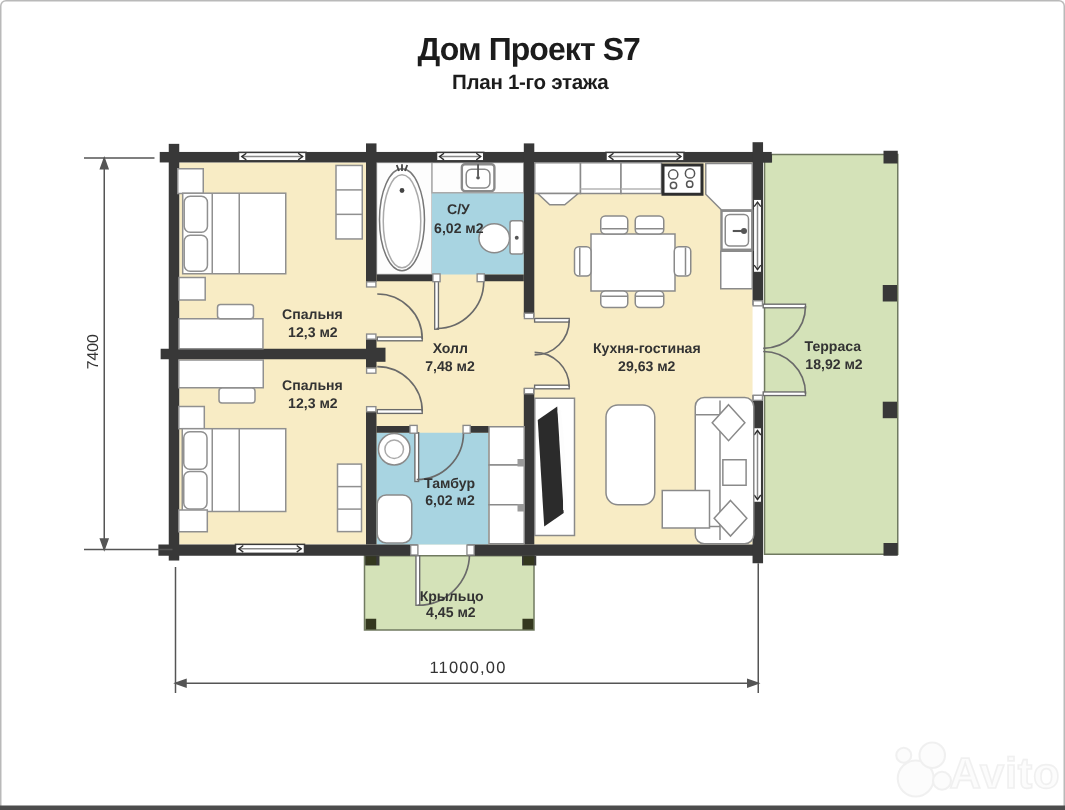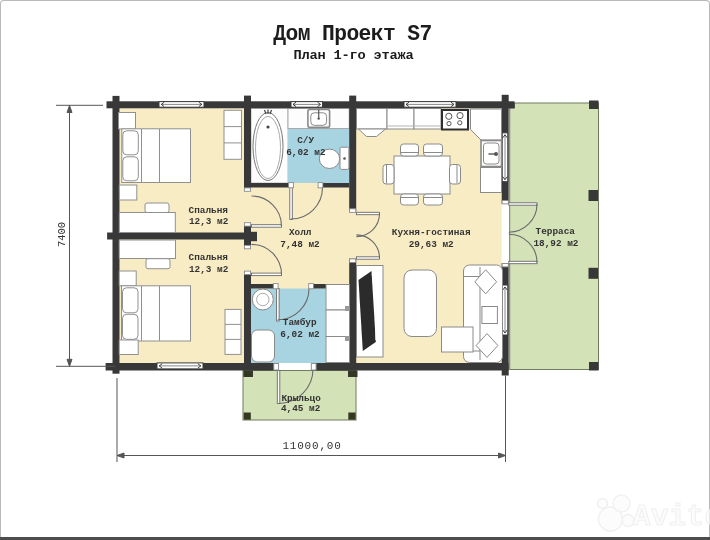--- a/index.html
+++ b/index.html
@@ -1,17 +1,17 @@
 <!DOCTYPE html>
 <html><head>
 <meta charset="utf-8">
 <style>
 html,body{margin:0;padding:0;background:#fff;}
 .page{position:relative;width:710px;height:540px;background:#fff;overflow:hidden;
-font-family:Liberation Mono, monospace;}
+font-family:Liberation Sans, sans-serif;}
 .brd{position:absolute;left:0;top:0;width:708px;height:538px;border:1px solid #b9b9b9;border-bottom:none;border-radius:4px 4px 0 0;}
 .bbar{position:absolute;left:0;top:537px;width:710px;height:3px;background:#4d4d4d;}
 </style>
 </head>
 <body>
 <div class="page">
 
 <div class="brd"></div>
 <svg width="710" height="540" viewBox="0 0 710 540" style="position:absolute;left:0;top:0;">
 

